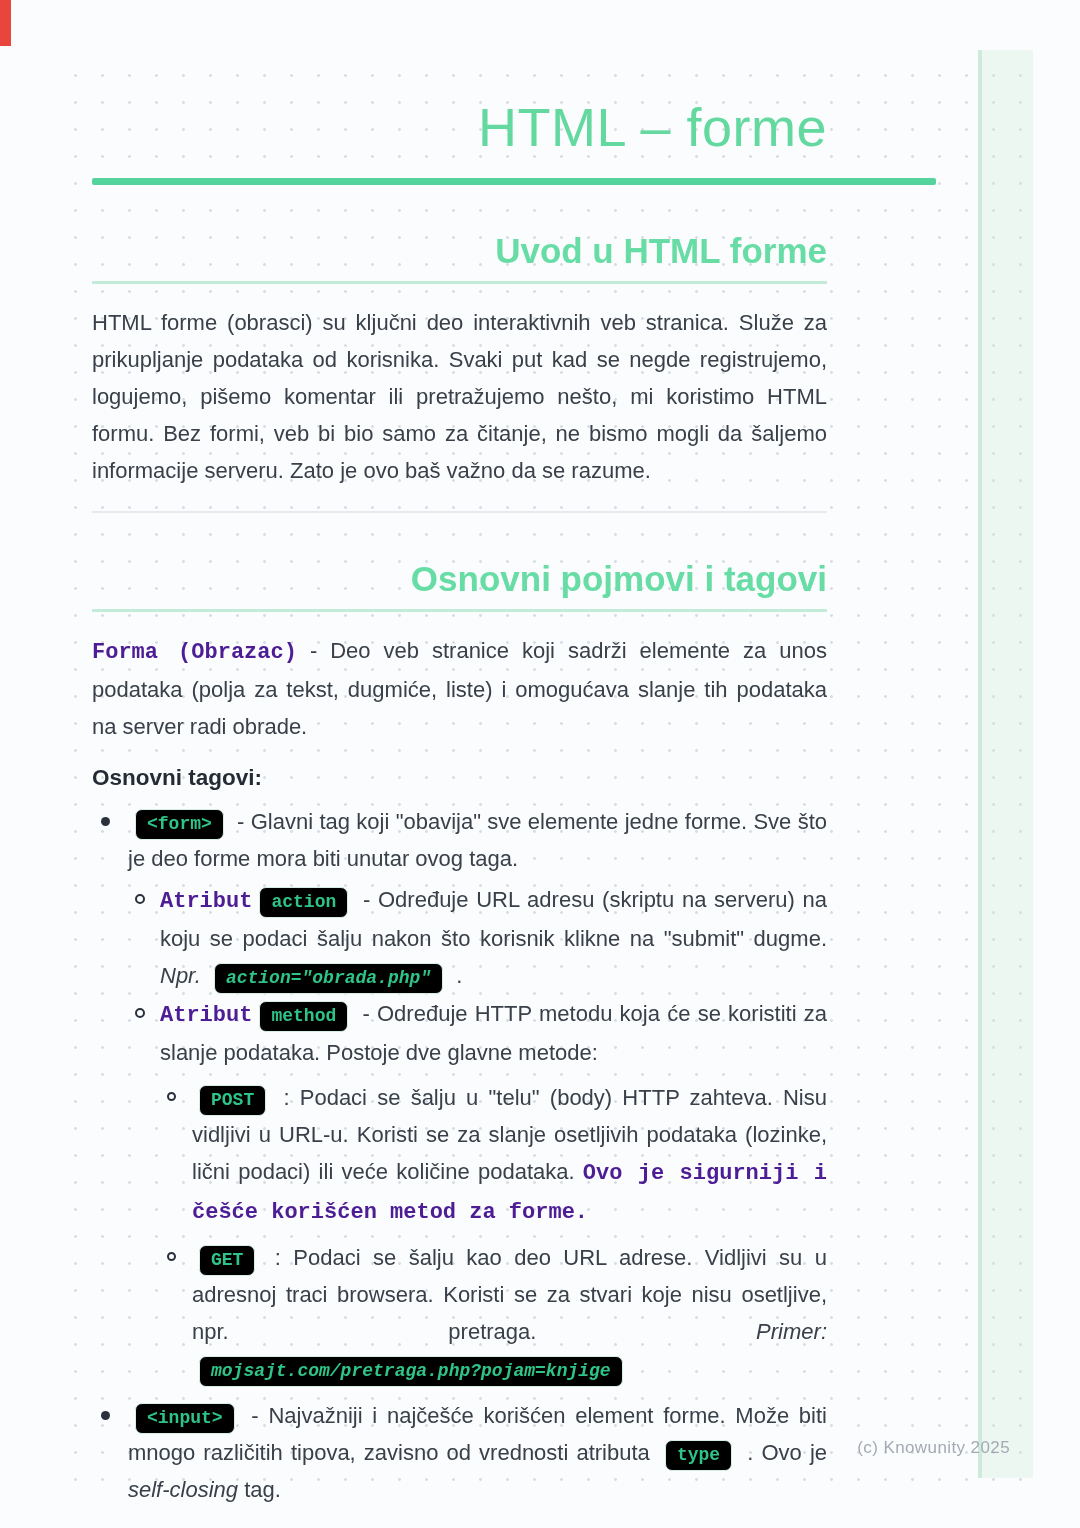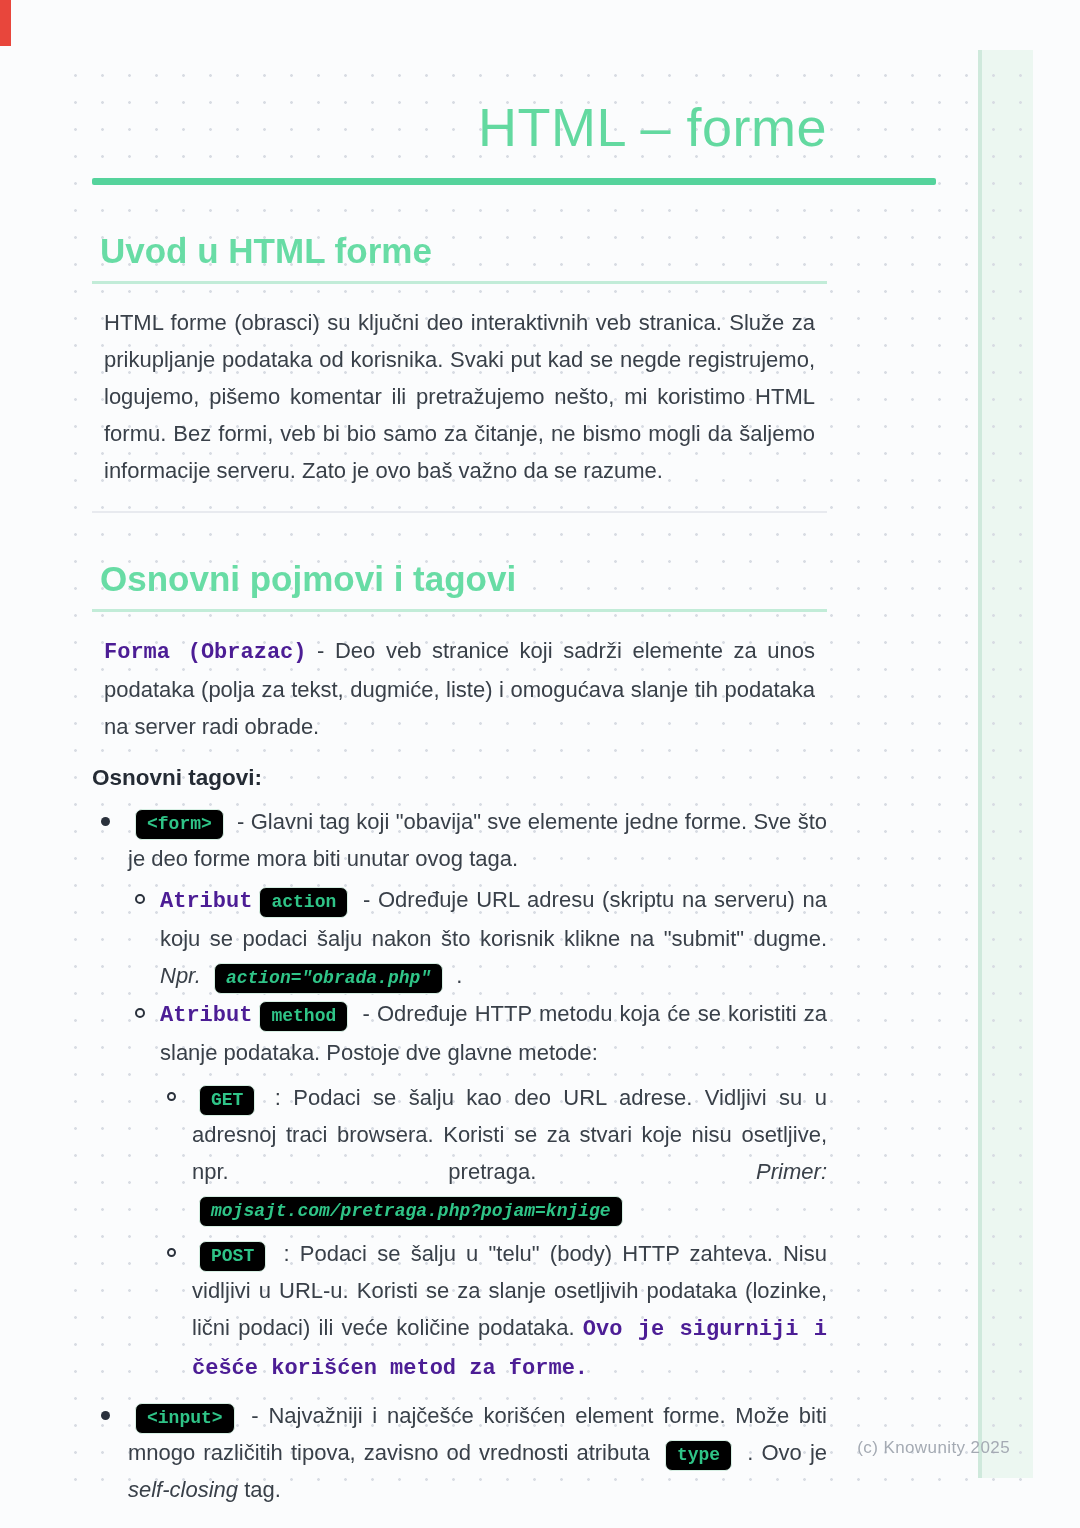--- a/index.html
+++ b/index.html
@@ -23,25 +23,25 @@
   .corner-flag{
     position:absolute;left:0;top:0;width:11px;height:46px;background:#e8463c;z-index:3;
   }
   .content{position:absolute;left:92px;top:98px;width:735px;z-index:2;}
   h1{
     margin:0;font-size:54px;line-height:58px;font-weight:normal;
     color:#63d9a0;letter-spacing:.5px;text-align:right;
   }
   .title-rule{width:844px;height:7px;background:#55d39c;margin-top:22px;border-radius:2px;}
   h2{
-    margin:44px 8px 0;font-size:35px;line-height:44px;font-weight:bold;color:#68dca5;
+    margin:44px 0 0;font-size:35px;line-height:44px;font-weight:bold;color:#68dca5;text-align:right;
   }
   .h2-rule{width:735px;height:3px;background:#c2ecd8;margin-top:8px;}
   .body-p{
-    margin:20px 12px 0;font-size:22px;line-height:37px;color:#394049;
+    margin:20px 0 0;font-size:22px;line-height:37px;color:#394049;
     text-align:justify;
   }
   .divider{width:735px;height:2px;background:#e8eaef;margin-top:22px;}
   .list-title{
     margin:18px 0 8px;font-size:22.5px;line-height:30px;font-weight:bold;color:#242b34;
   }
   ul{list-style:none;margin:0;padding:0;}
   .l1{margin-top:10px;}
   .l1 > li{position:relative;padding-left:36px;margin-top:10px;}
   .l1 > li::before{
@@ -104,24 +104,24 @@
     <li>
       <div class="li-text"><span class="chip">&lt;form&gt;</span><span> - Glavni tag koji "obavija" sve elemente jedne forme. Sve što je deo forme mora biti unutar ovog taga.</span></div>
       <ul class="l2">
         <li>
           <div class="li-text"><span class="seg-b">Atribut</span><span class="chip">action</span><span> - Određuje URL adresu (skriptu na serveru) na koju se podaci šalju nakon što korisnik klikne na "submit" dugme. </span><span class="seg-i">Npr.</span><span> </span><span class="chip chip-i">action="obrada.php"</span><span> .</span></div>
         </li>
         <li>
           <div class="li-text"><span class="seg-b">Atribut</span><span class="chip">method</span><span> - Određuje HTTP metodu koja će se koristiti za slanje podataka. Postoje dve glavne metode:</span></div>
           <ul class="l3">
             <li>
-              <div class="li-text"><span class="chip">GET</span><span> : Podaci se šalju kao deo URL adrese. Vidljivi su u adresnoj traci browsera. Koristi se za stvari koje nisu osetljive, npr. pretraga. </span><span class="seg-i">Primer:</span><span> </span><span class="chip chip-i">mojsajt.com/pretraga.php?pojam=knjige</span></div>
+              <div class="li-text"><span class="chip">POST</span><span> : Podaci se šalju u "telu" (body) HTTP zahteva. Nisu vidljivi u URL-u. Koristi se za slanje osetljivih podataka (lozinke, lični podaci) ili veće količine podataka. </span><span class="seg-b">Ovo je sigurniji i češće korišćen metod za forme.</span></div>
             </li>
             <li>
-              <div class="li-text"><span class="chip">POST</span><span> : Podaci se šalju u "telu" (body) HTTP zahteva. Nisu vidljivi u URL-u. Koristi se za slanje osetljivih podataka (lozinke, lični podaci) ili veće količine podataka. </span><span class="seg-b">Ovo je sigurniji i češće korišćen metod za forme.</span></div>
+              <div class="li-text"><span class="chip">GET</span><span> : Podaci se šalju kao deo URL adrese. Vidljivi su u adresnoj traci browsera. Koristi se za stvari koje nisu osetljive, npr. pretraga. </span><span class="seg-i">Primer:</span><span> </span><span class="chip chip-i">mojsajt.com/pretraga.php?pojam=knjige</span></div>
             </li>
           </ul>
         </li>
       </ul>
     </li>
     <li>
       <div class="li-text"><span class="chip">&lt;input&gt;</span><span> - Najvažniji i najčešće korišćen element forme. Može biti mnogo različitih tipova, zavisno od vrednosti atributa </span><span class="chip">type</span><span> . Ovo je </span><span class="seg-i">self-closing</span><span> tag.</span></div>
     </li>
   </ul>
 

